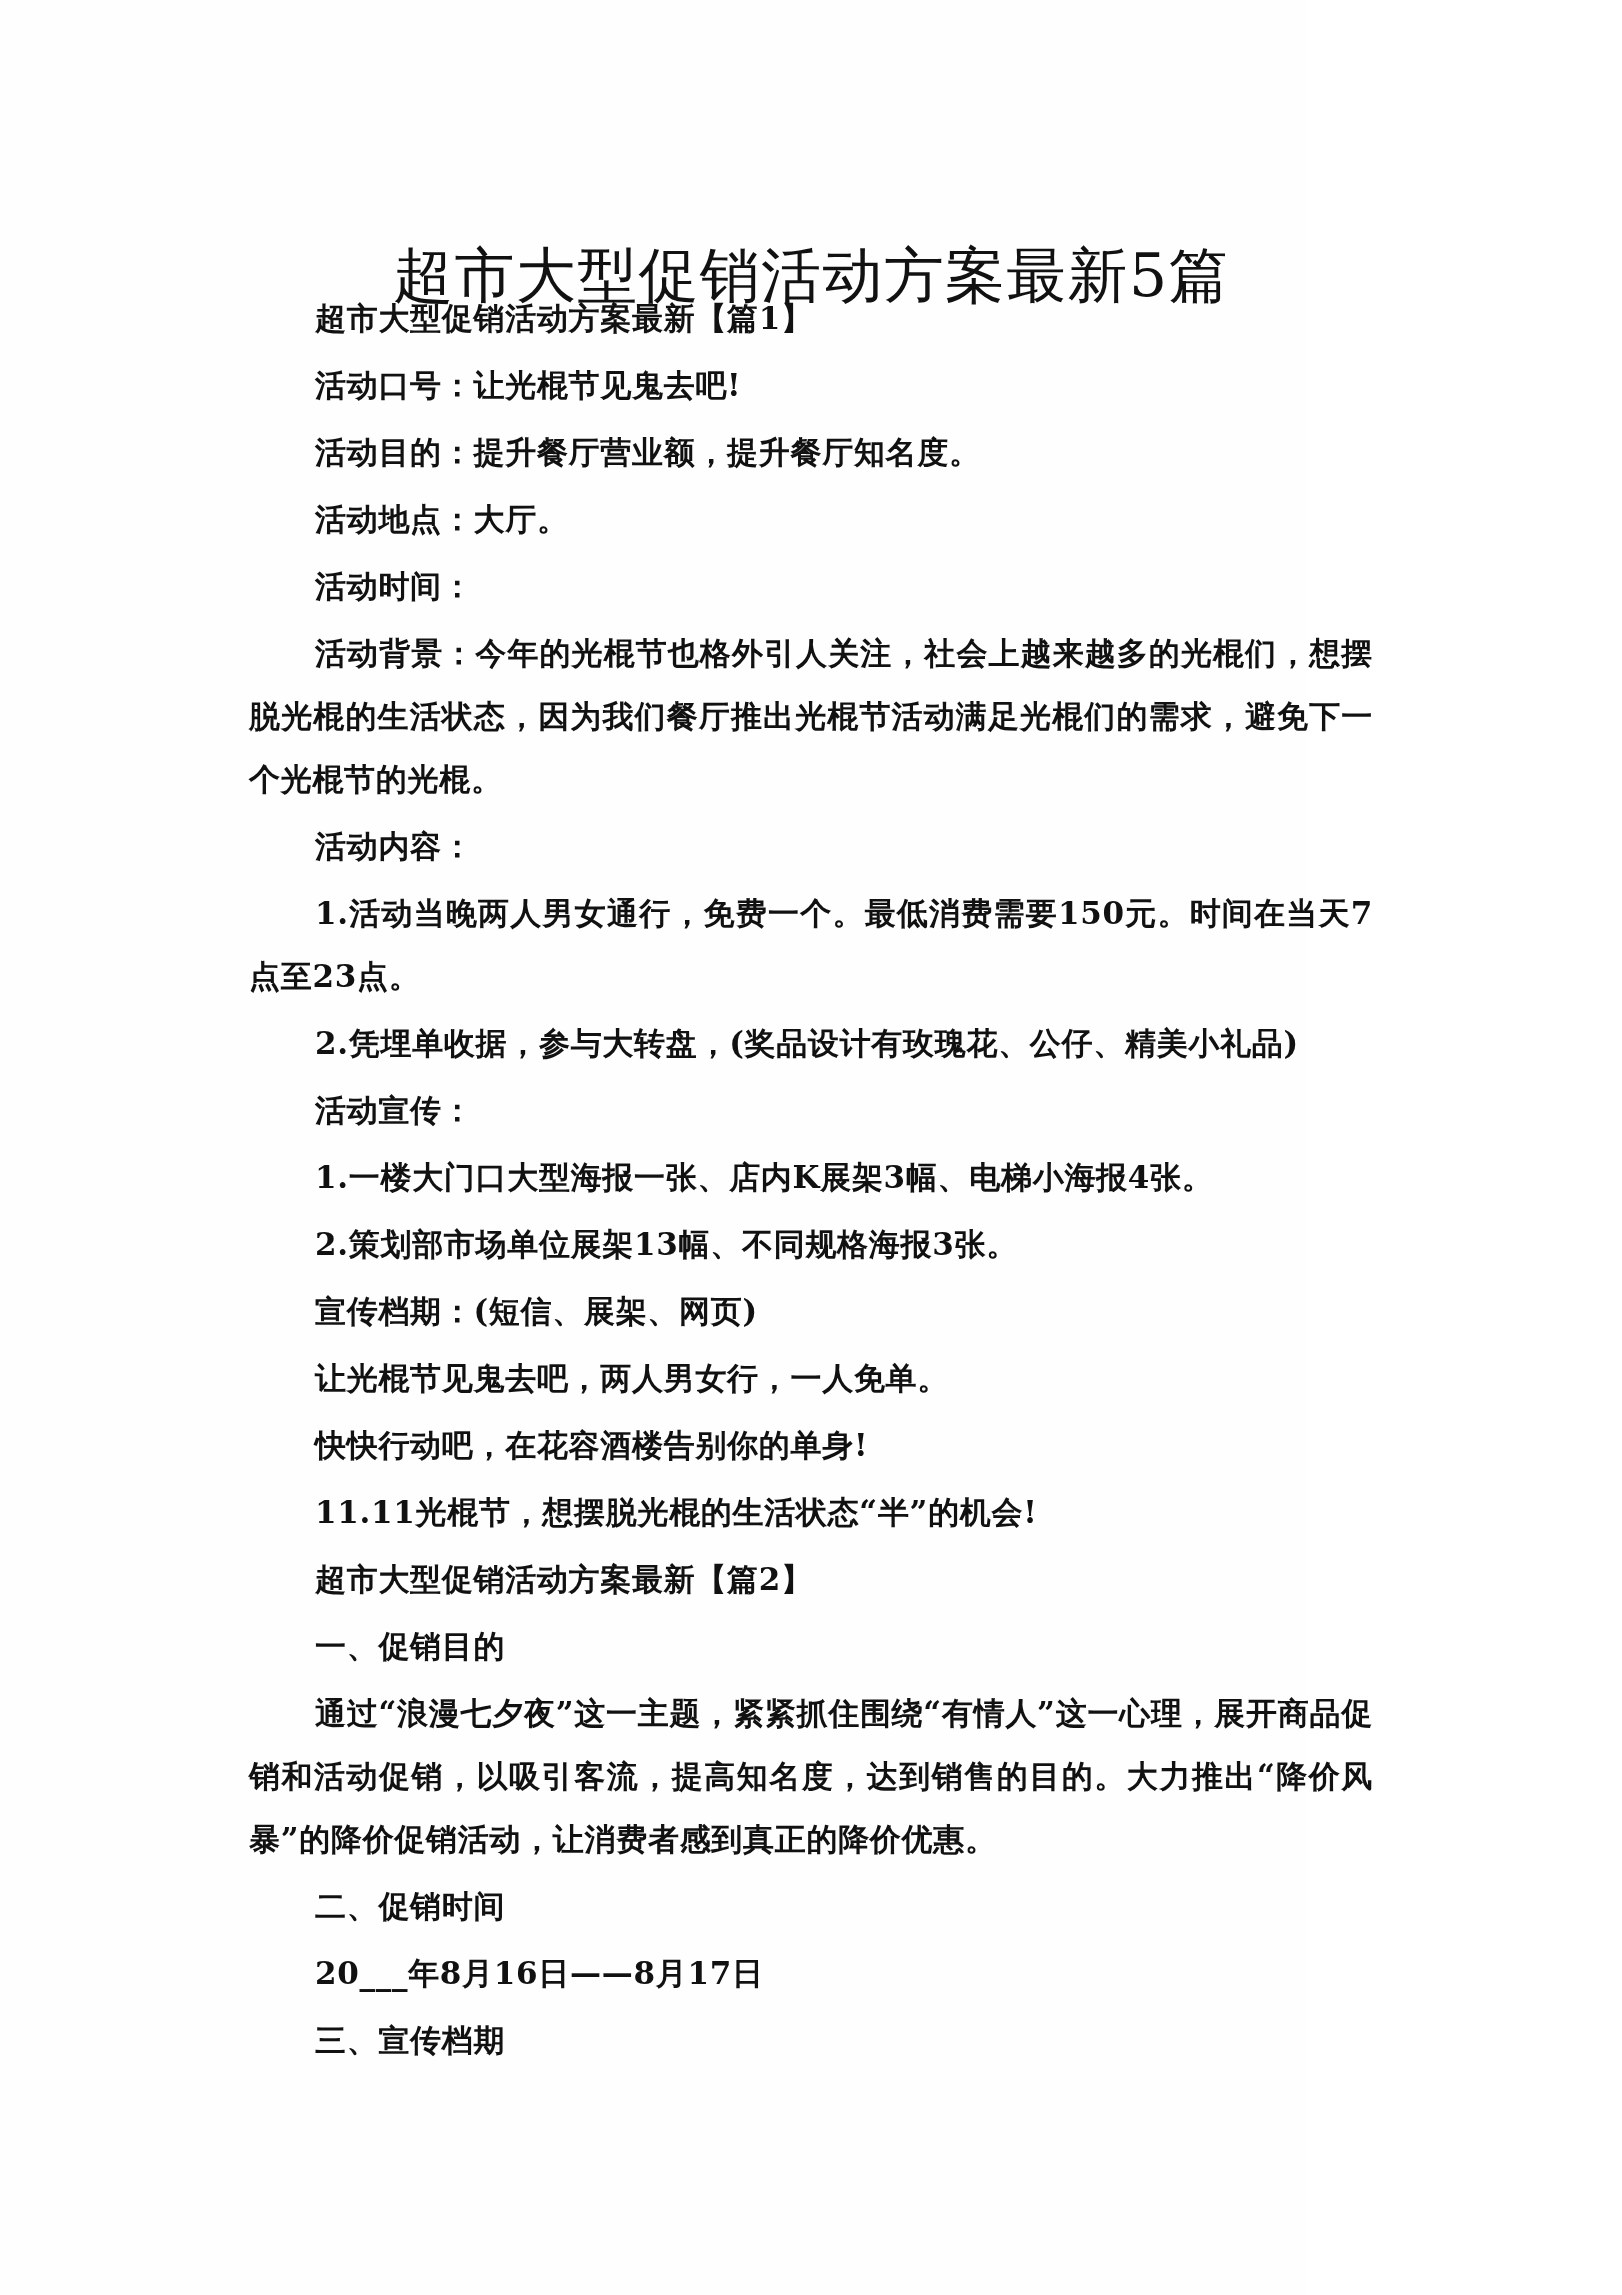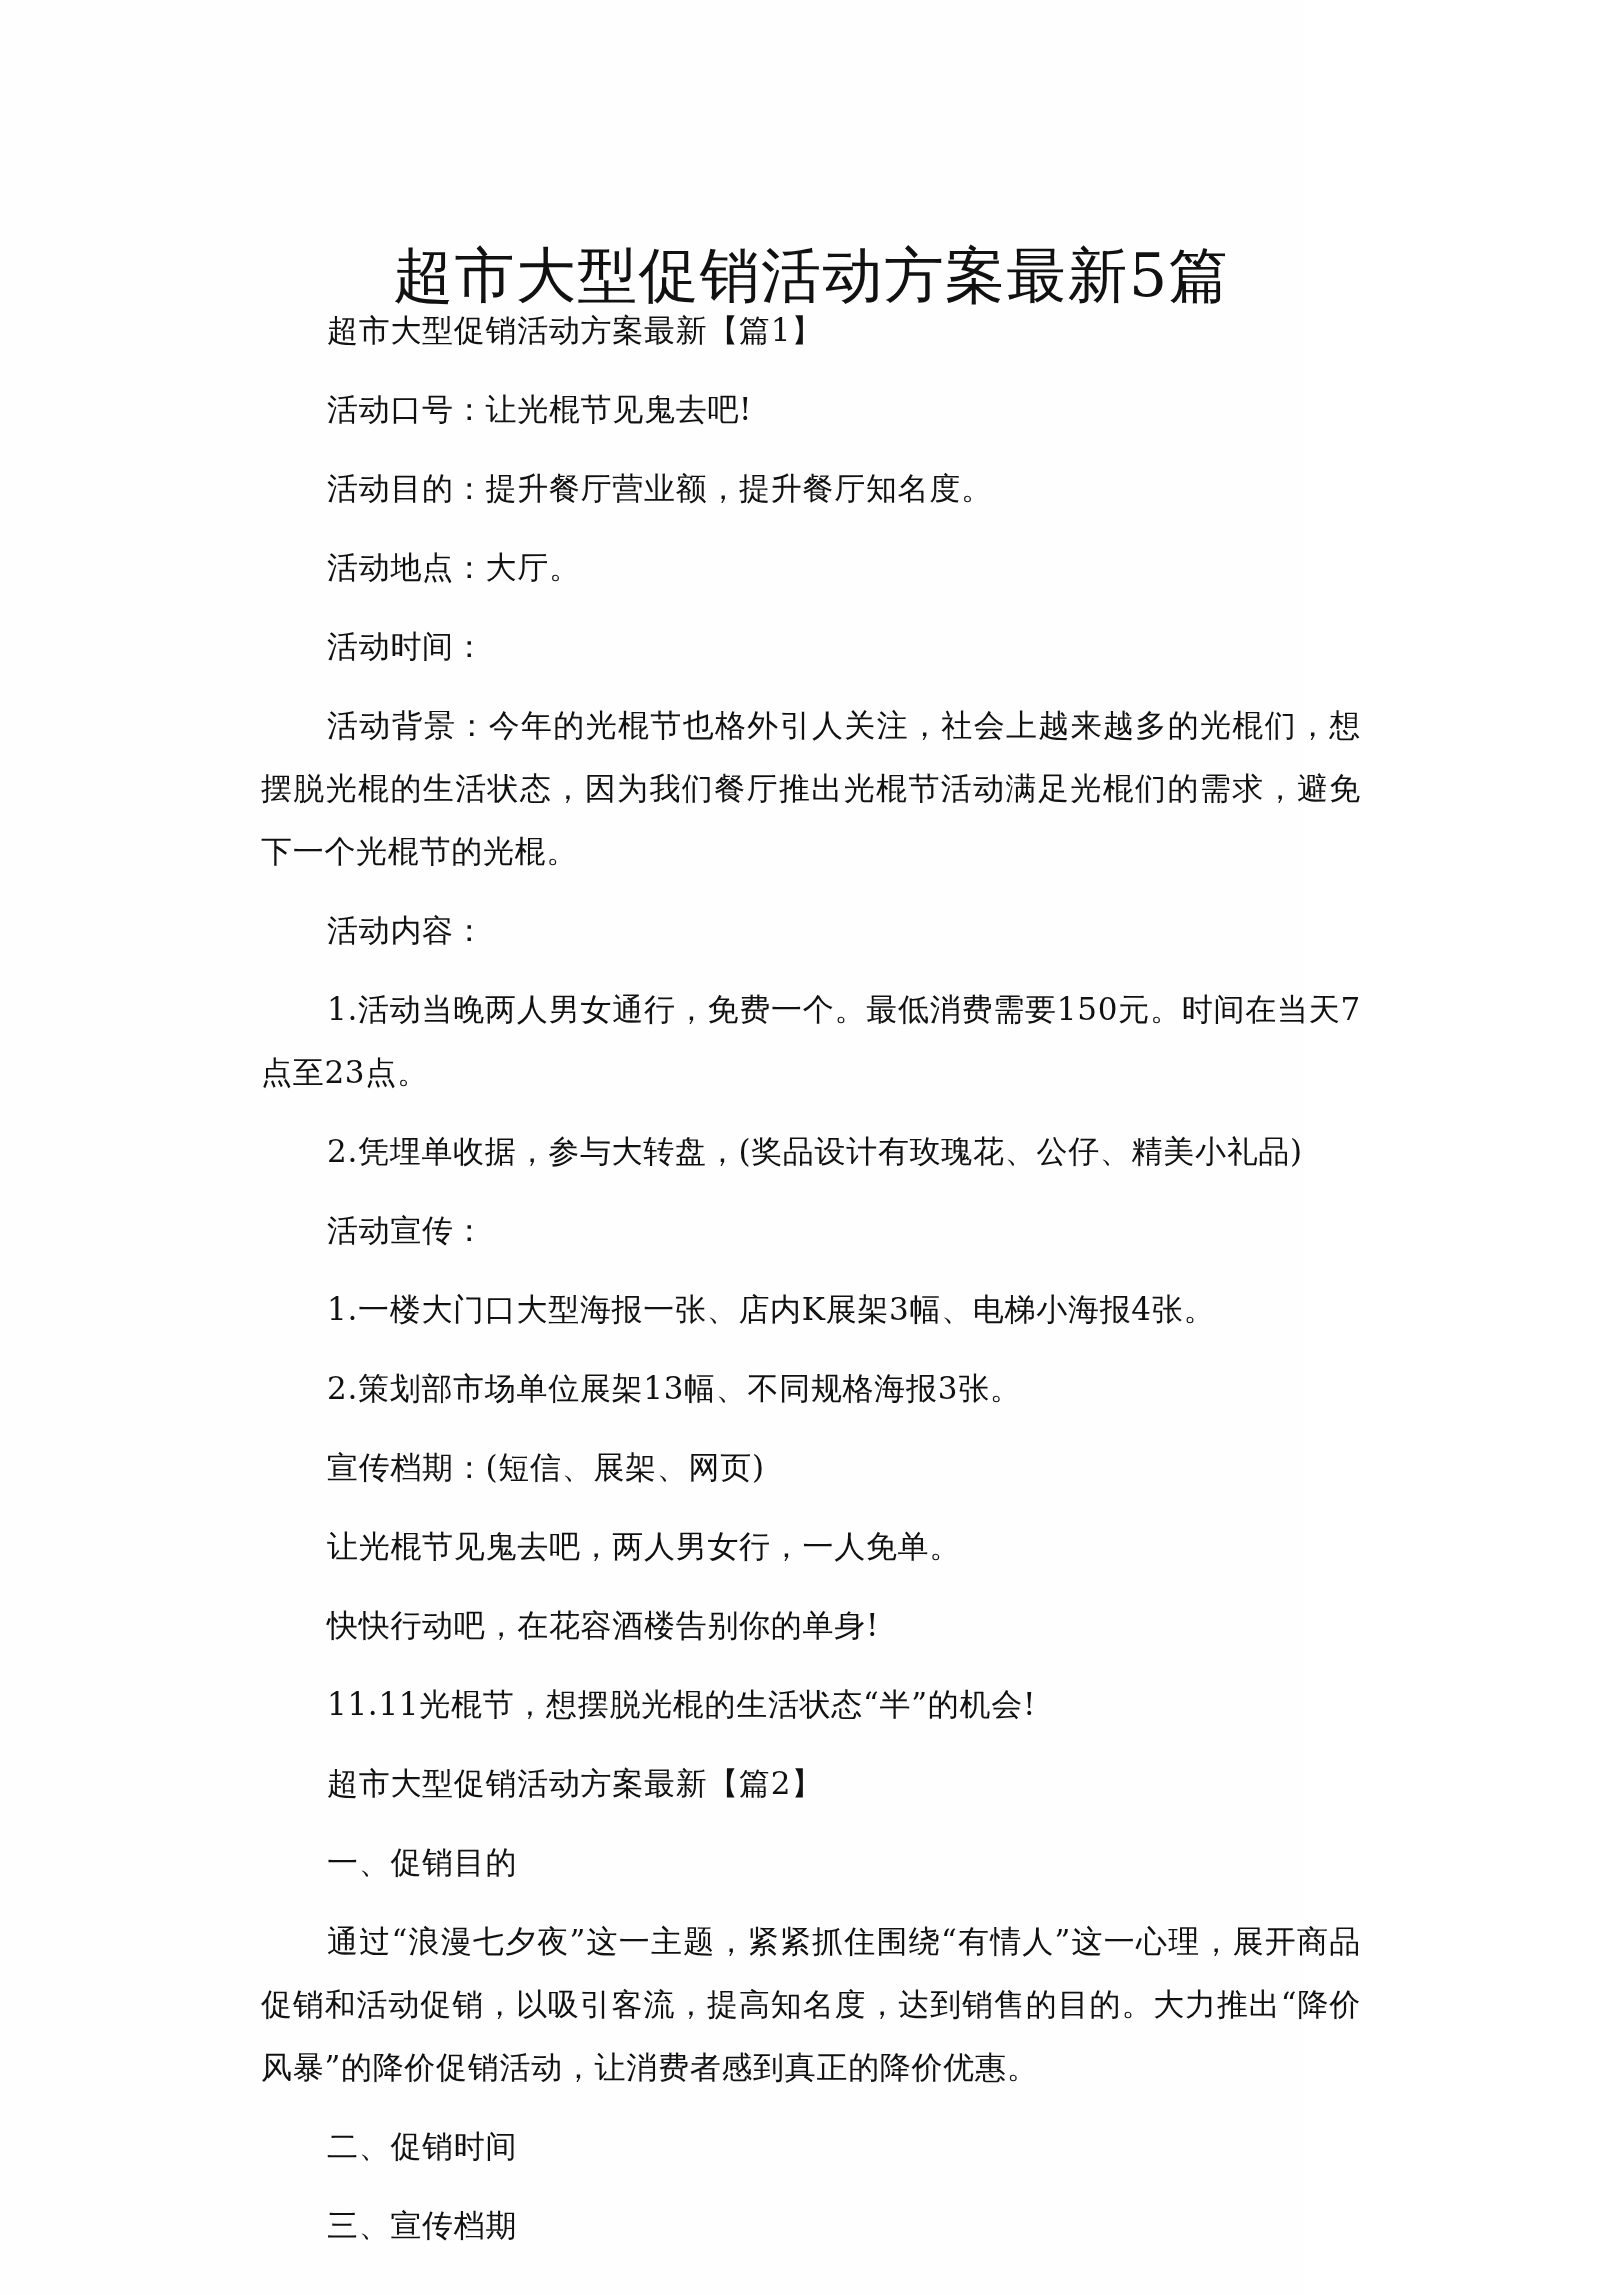--- a/index.html
+++ b/index.html
@@ -2,21 +2,21 @@
 <html style="font-size:10.5px"><head>
 <meta charset="utf-8">
 <style>
   html, body { margin: 0; padding: 0; background: #ffffff; }
   body { width: 1623px; height: 2295px; position: relative; overflow: hidden;
          font-family: "DejaVu Serif", "Liberation Serif", serif; color: #111111; }
   .page { position: absolute; left: 0; top: 0; width: 1305px; height: 2295px; background: #fefefe; }
   .title { position: absolute; left: 0; width: 1623px; top: 196px; text-align: center;
            font-size: 60px; line-height: 79px; letter-spacing: 1.3px; font-weight: normal; }
   .body { position: absolute; left: 245px; top: 283px; width: 1132px; }
-  .p { font-size: 31px; line-height: 63px; margin: 16px; text-align: justify; letter-spacing: 0.7px; }
+  .p { font-size: 31px; line-height: 63px; margin: 4px; text-align: justify; letter-spacing: 0.7px; font-weight: bold; }
   .indent { text-indent: 66px; }
 </style>
 </head>
 <body>
 
 <div class="page">
   <h1 class="title">超市大型促销活动方案最新5篇</h1>
   <div class="body">
     <p class="p indent">超市大型促销活动方案最新【篇1】</p>
     <p class="p indent">活动口号：让光棍节见鬼去吧!</p>
@@ -31,16 +31,17 @@
     <p class="p indent">1.一楼大门口大型海报一张、店内K展架3幅、电梯小海报4张。</p>
     <p class="p indent">2.策划部市场单位展架13幅、不同规格海报3张。</p>
     <p class="p indent">宣传档期：(短信、展架、网页)</p>
     <p class="p indent">让光棍节见鬼去吧，两人男女行，一人免单。</p>
     <p class="p indent">快快行动吧，在花容酒楼告别你的单身!</p>
     <p class="p indent">11.11光棍节，想摆脱光棍的生活状态“半”的机会!</p>
     <p class="p indent">超市大型促销活动方案最新【篇2】</p>
     <p class="p indent">一、促销目的</p>
     <p class="p indent">通过“浪漫七夕夜”这一主题，紧紧抓住围绕“有情人”这一心理，展开商品促销和活动促销，以吸引客流，提高知名度，达到销售的目的。大力推出“降价风暴”的降价促销活动，让消费者感到真正的降价优惠。</p>
     <p class="p indent">二、促销时间</p>
+    <p class="p indent">20___年8月16日——8月17日</p>
     <p class="p indent">三、宣传档期</p>
   </div>
 </div>
 
 
 </body></html>

